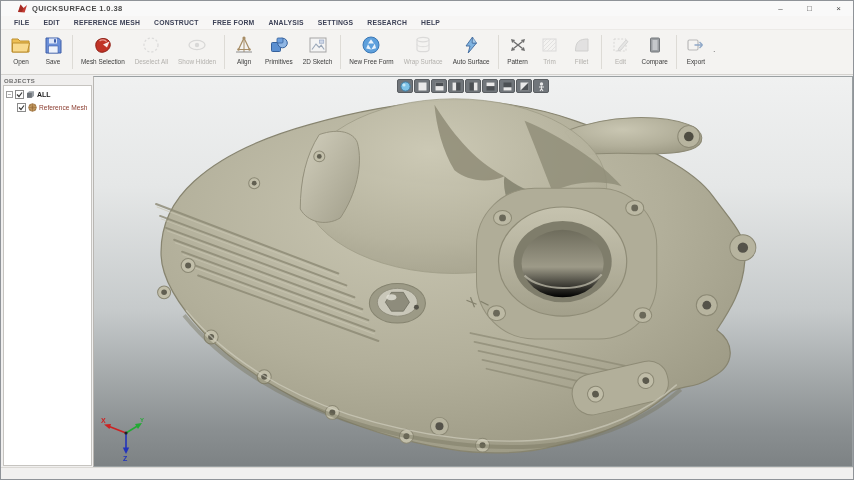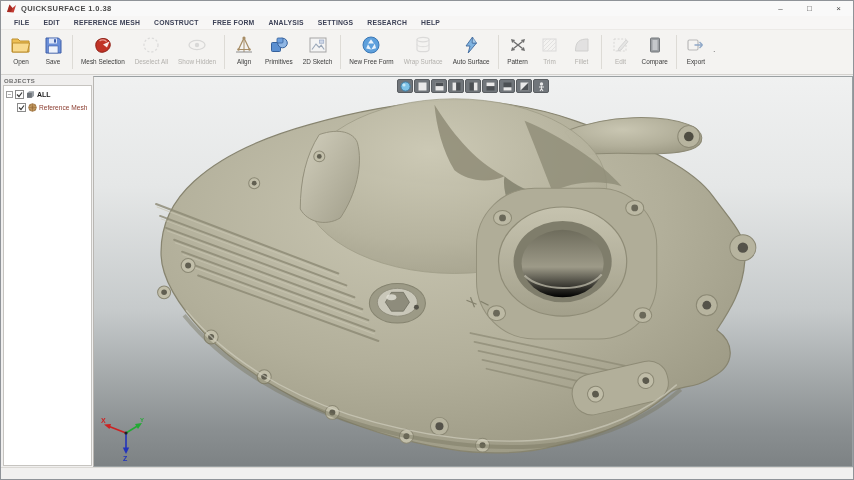--- a/index.html
+++ b/index.html
@@ -1,21 +1,21 @@
 <!DOCTYPE html>
 <html><head>
 <meta charset="utf-8">
 <style>
   * { box-sizing: border-box; margin: 0; padding: 0; }
   html,body { width:854px; height:480px; overflow:hidden; }
   body { font-family:"Liberation Sans", sans-serif; background:#f0f0f0; position:relative; }
   .window { position:absolute; inset:0; border:1px solid #8f9398; background:#f0f0f0; }
 
   
-  .titlebar { height:15px; background:#f9f9f9; display:flex; align-items:center; padding-left:5px; }
+  .titlebar { height:15px; background:#f9f9f9; display:flex; align-items:center; padding-left:16px; }
   .title-text { font-size:7.5px; color:#4a4a4a; margin-left:4px; letter-spacing:.4px; font-weight:bold; }
   .win-controls { margin-left:auto; display:flex; height:100%; }
   .win-btn { width:29px; height:100%; display:flex; align-items:center; justify-content:center; font-size:8px; color:#444; }
 
   
   .menubar { height:14px; background:#f7f6f5; display:flex; align-items:center; padding-left:6px; border-bottom:1px solid #eceae7; }
   .menu-item { font-size:6.8px; font-weight:bold; color:#3d4257; padding:0 7px; letter-spacing:.2px; cursor:default; }
 
   
   .toolbar { height:45px; background:#f4f3f1; border-bottom:1px solid #d5d3cf; display:flex; align-items:stretch; padding:2px 2px 0 4px; }

